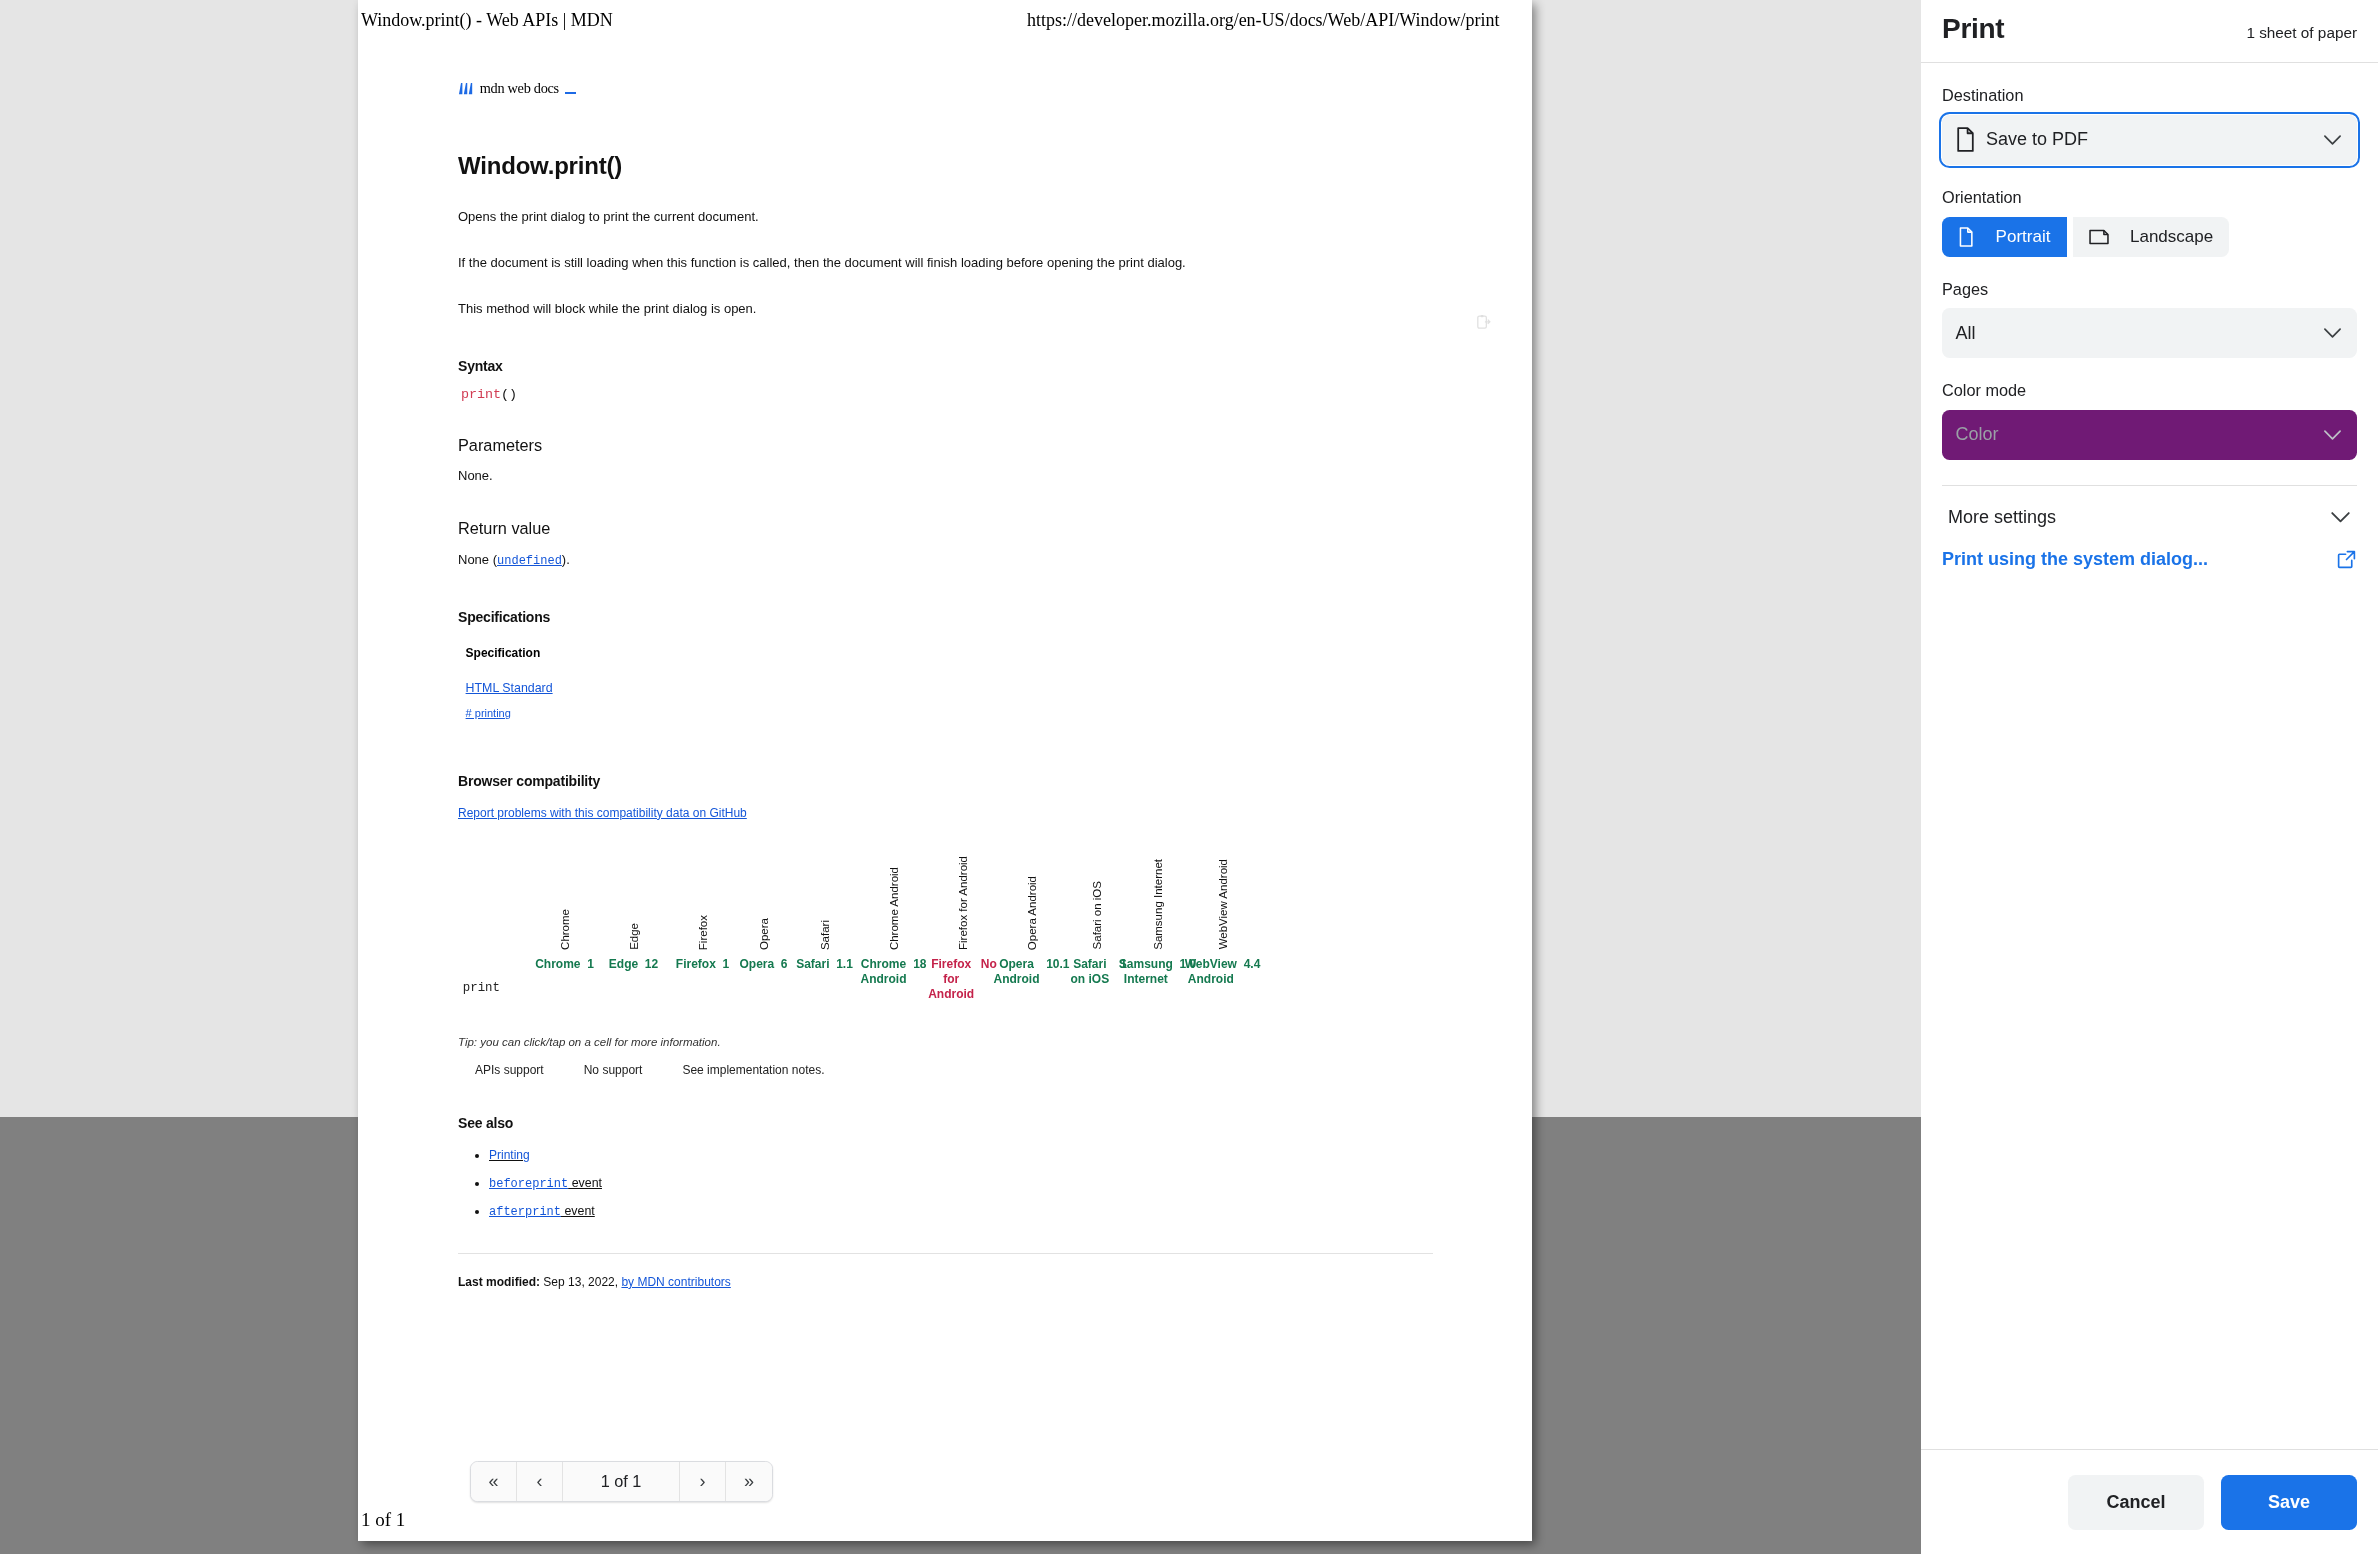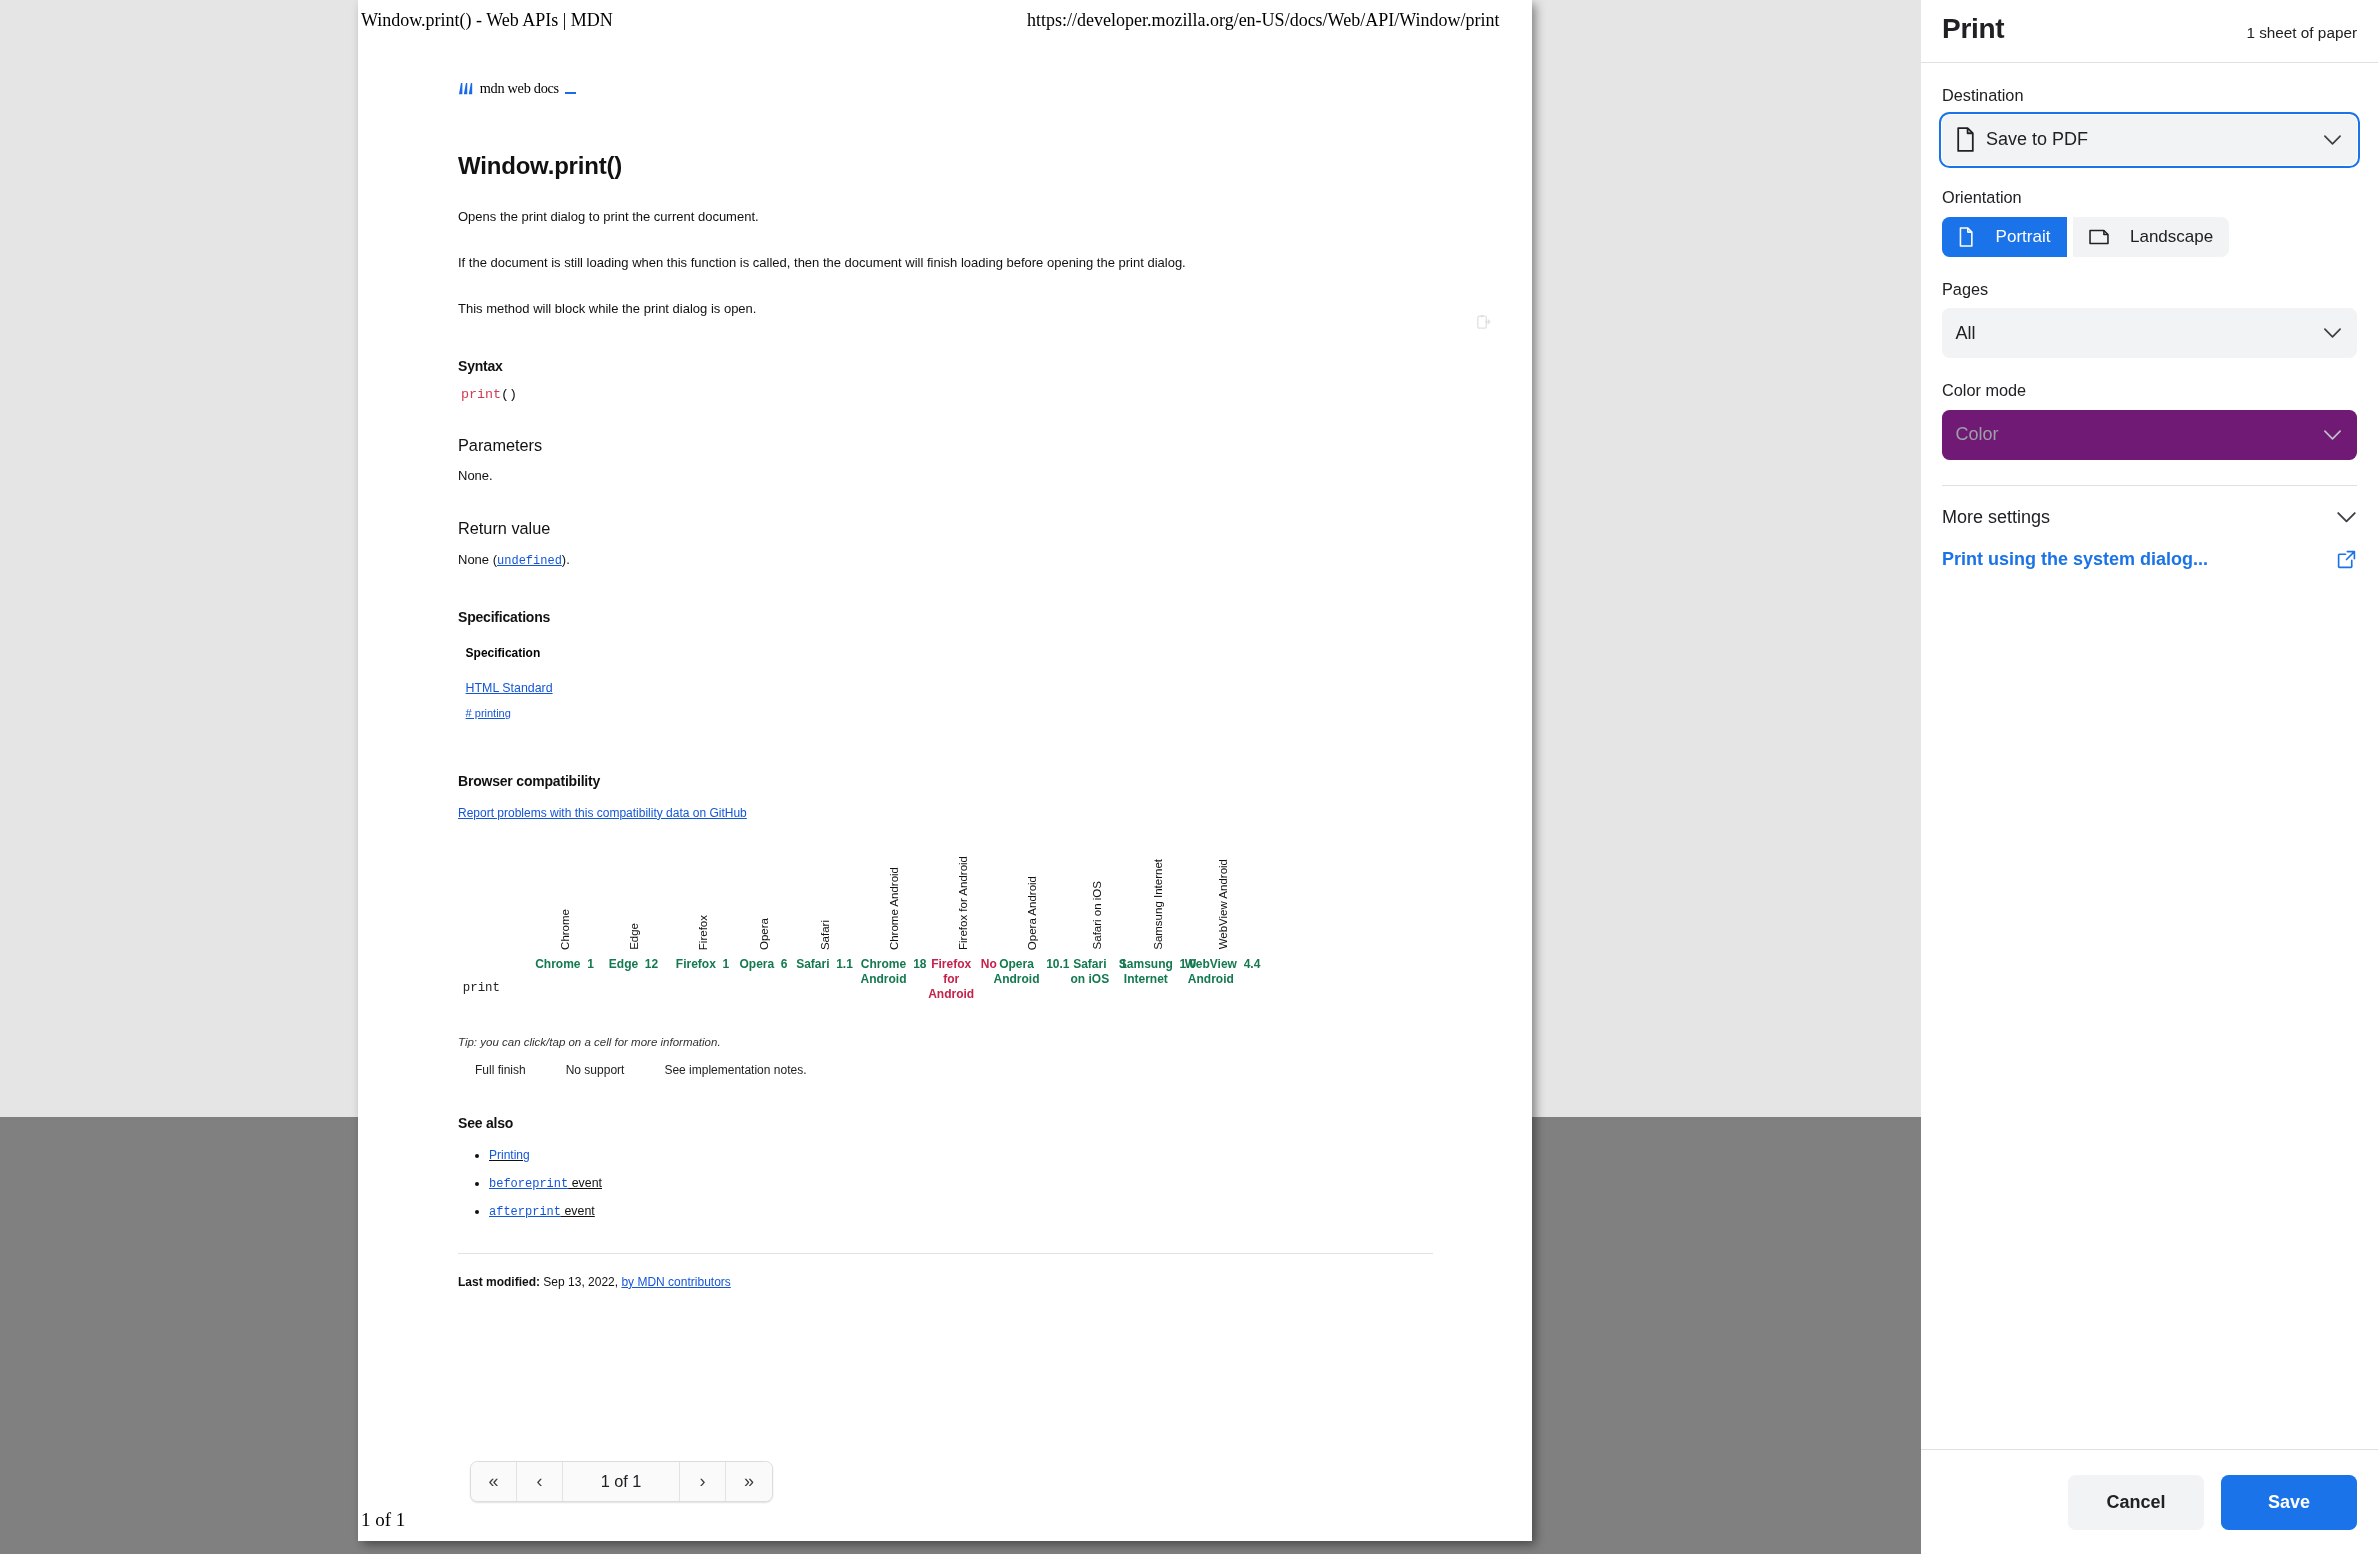--- a/index.html
+++ b/index.html
@@ -178,21 +178,21 @@
     height: 40px; padding: 0 16.3px;
     font-size: 17px; background: #f1f3f4; color: #202124;
   }
   .seg:first-child { border-radius: 7.6px 0 0 7.6px; }
   .seg:last-child { border-radius: 0 7.6px 7.6px 0; margin-left: 6px; }
   .seg.active { background: #1a73e8; color: #ffffff; }
 
   .sb-divider2 { margin: 25px 21px 0 21px; height: 1px; background: #e0e0e0; }
   .more-row {
     display: flex; align-items: center; justify-content: space-between;
-    padding: 0 21px; margin-top: 21px;
+    padding: 0 27px; margin-top: 21px;
     font-size: 18px; color: #202124;
   }
   .sysdialog-row {
     display: flex; align-items: center; justify-content: space-between;
     padding: 0 21px; margin-top: 21px;
     font-size: 18px; color: #1a73e8; font-weight: bold;
   }
   .sb-footer {
     position: absolute; left: 0; right: 0; bottom: 0;
     border-top: 1px solid #e0e0e0;
@@ -380,21 +380,21 @@
               <div class="cell-flex">
                 <span class="cell-name">WebView Android</span>
                 <span>4.4</span>
               </div>
             </div>
           </div>
         </div>
 
       <div class="tip">Tip: you can click/tap on a cell for more information.</div>
       <div class="legend">
-        <span>Full finish</span>
+        <span>APIs support</span>
         <span>No support</span>
         <span>See implementation notes.</span>
       </div>
 
       <h2 class="doc-h2" style="margin-top:38px">See also</h2>
       <ul class="see-also" id="see-also-list">
           <li><a class="plain-link">Printing</a></li>
           <li><a class="mono-link">beforeprint</a><span> event</span></li>
           <li><a class="mono-link">afterprint</a><span> event</span></li>
         </ul>

